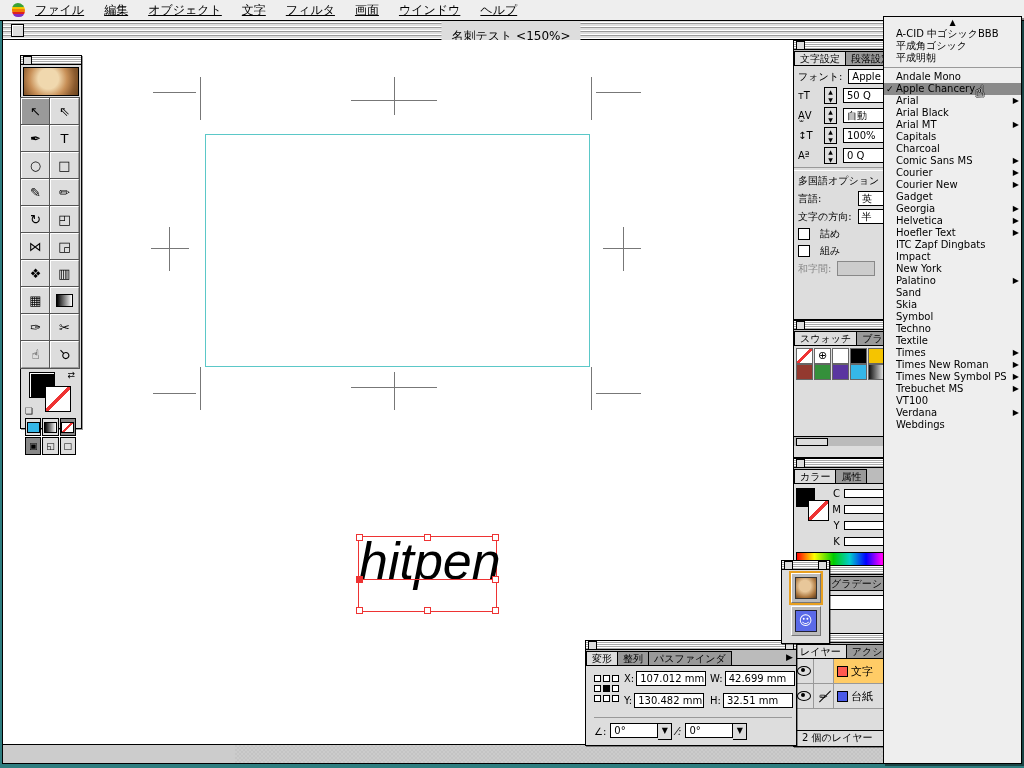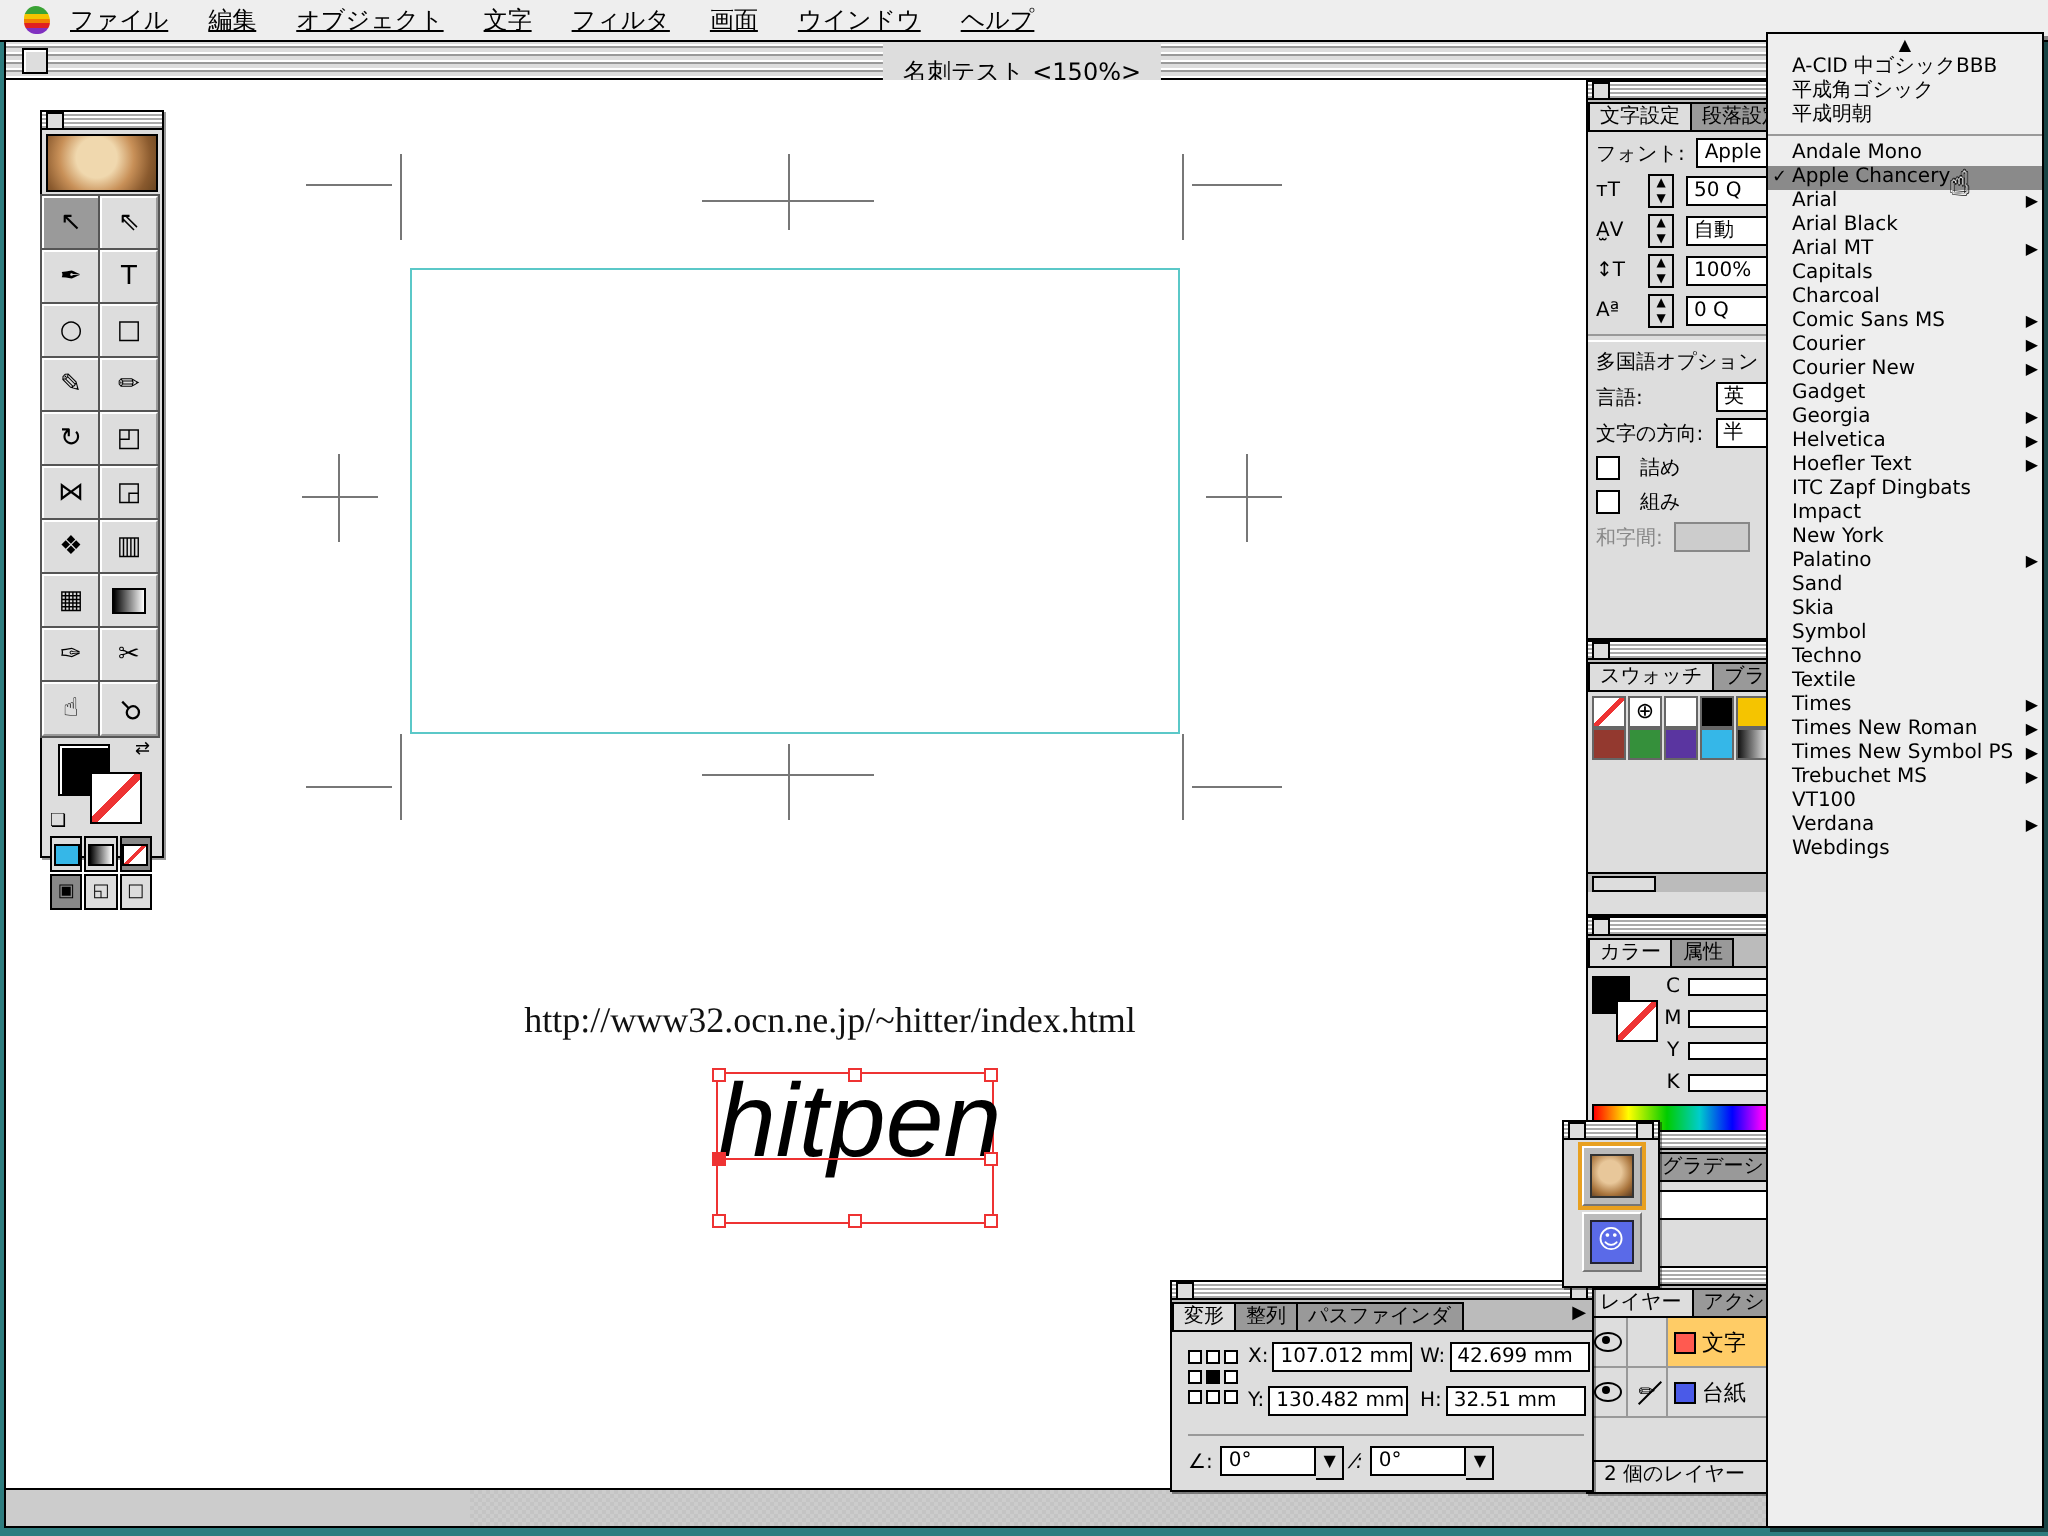--- a/index.html
+++ b/index.html
@@ -188,21 +188,20 @@
     <div class="mark" style="left:391px;top:37px;width:1px;height:38px"></div>
     <div class="mark" style="left:348px;top:60px;width:86px;height:1px"></div>
     <div class="mark" style="left:391px;top:332px;width:1px;height:38px"></div>
     <div class="mark" style="left:348px;top:347px;width:86px;height:1px"></div>
     <div class="mark" style="left:148px;top:208px;width:38px;height:1px"></div>
     <div class="mark" style="left:166px;top:187px;width:1px;height:44px"></div>
     <div class="mark" style="left:600px;top:208px;width:38px;height:1px"></div>
     <div class="mark" style="left:620px;top:187px;width:1px;height:44px"></div>
     <div id="trimrect"></div>
 
-    <div id="urltext">http://www32.ocn.ne.jp/~hitter/index.html</div>
 
     <div id="logobox">
       <div id="logotext">hitpen</div>
       <div id="baseline"></div>
       <span class="handle" style="left:-3px;top:-3px"></span>
       <span class="handle" style="left:65px;top:-3px"></span>
       <span class="handle" style="right:-3px;top:-3px"></span>
       <span class="handle filled" style="left:-3px;top:39px"></span>
       <span class="handle" style="right:-3px;top:39px"></span>
       <span class="handle" style="left:-3px;bottom:-3px"></span>

